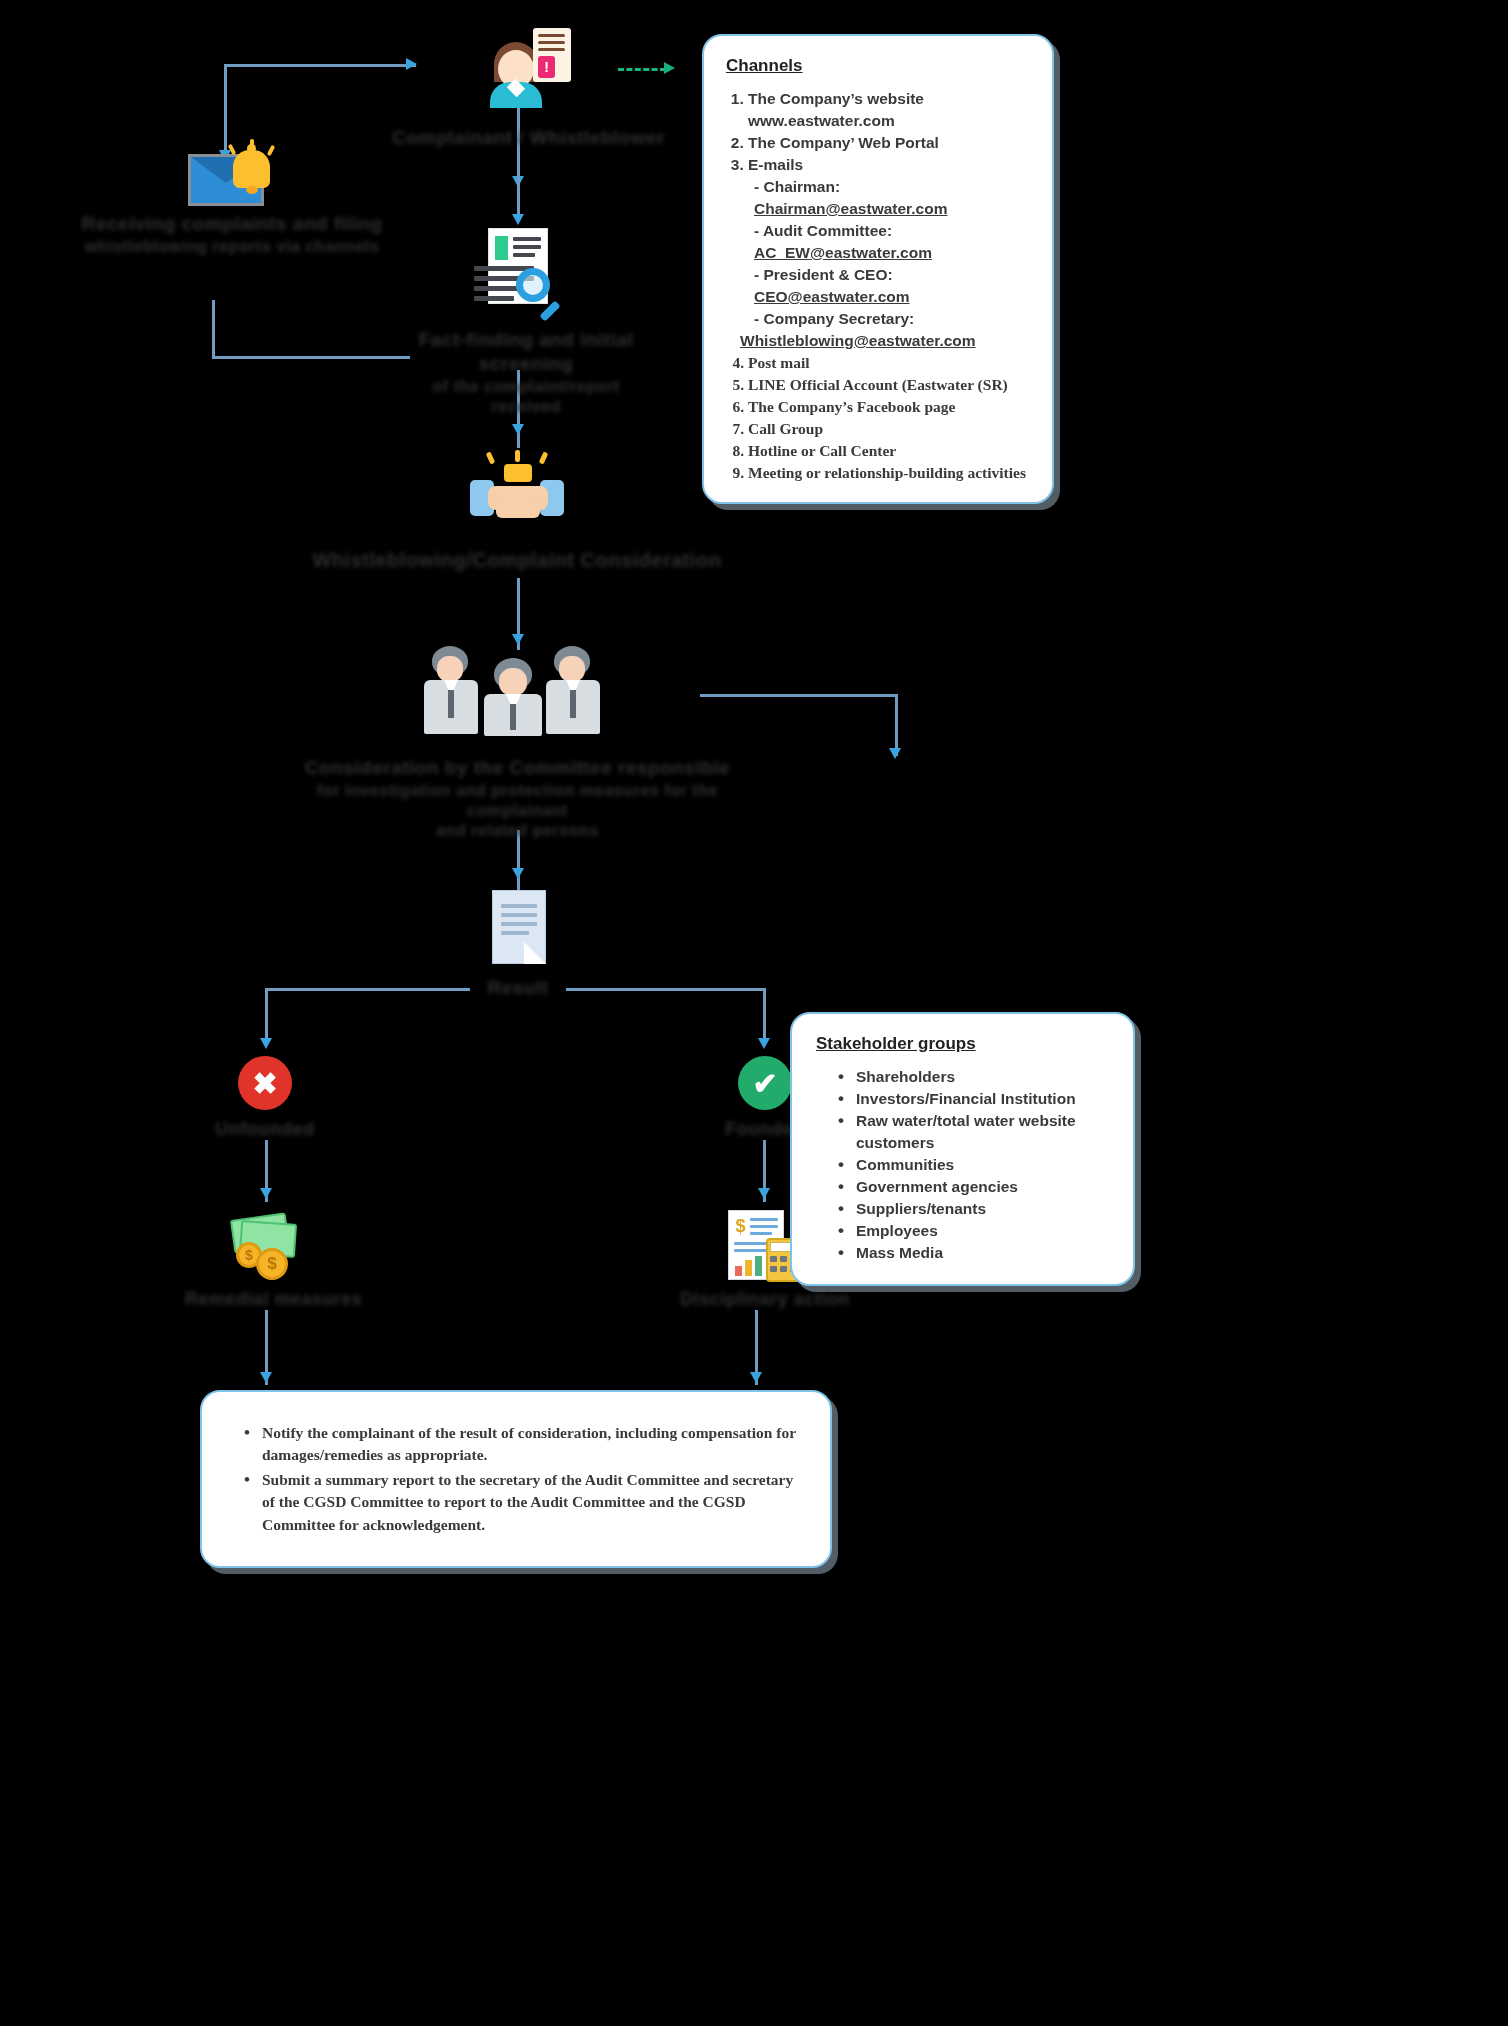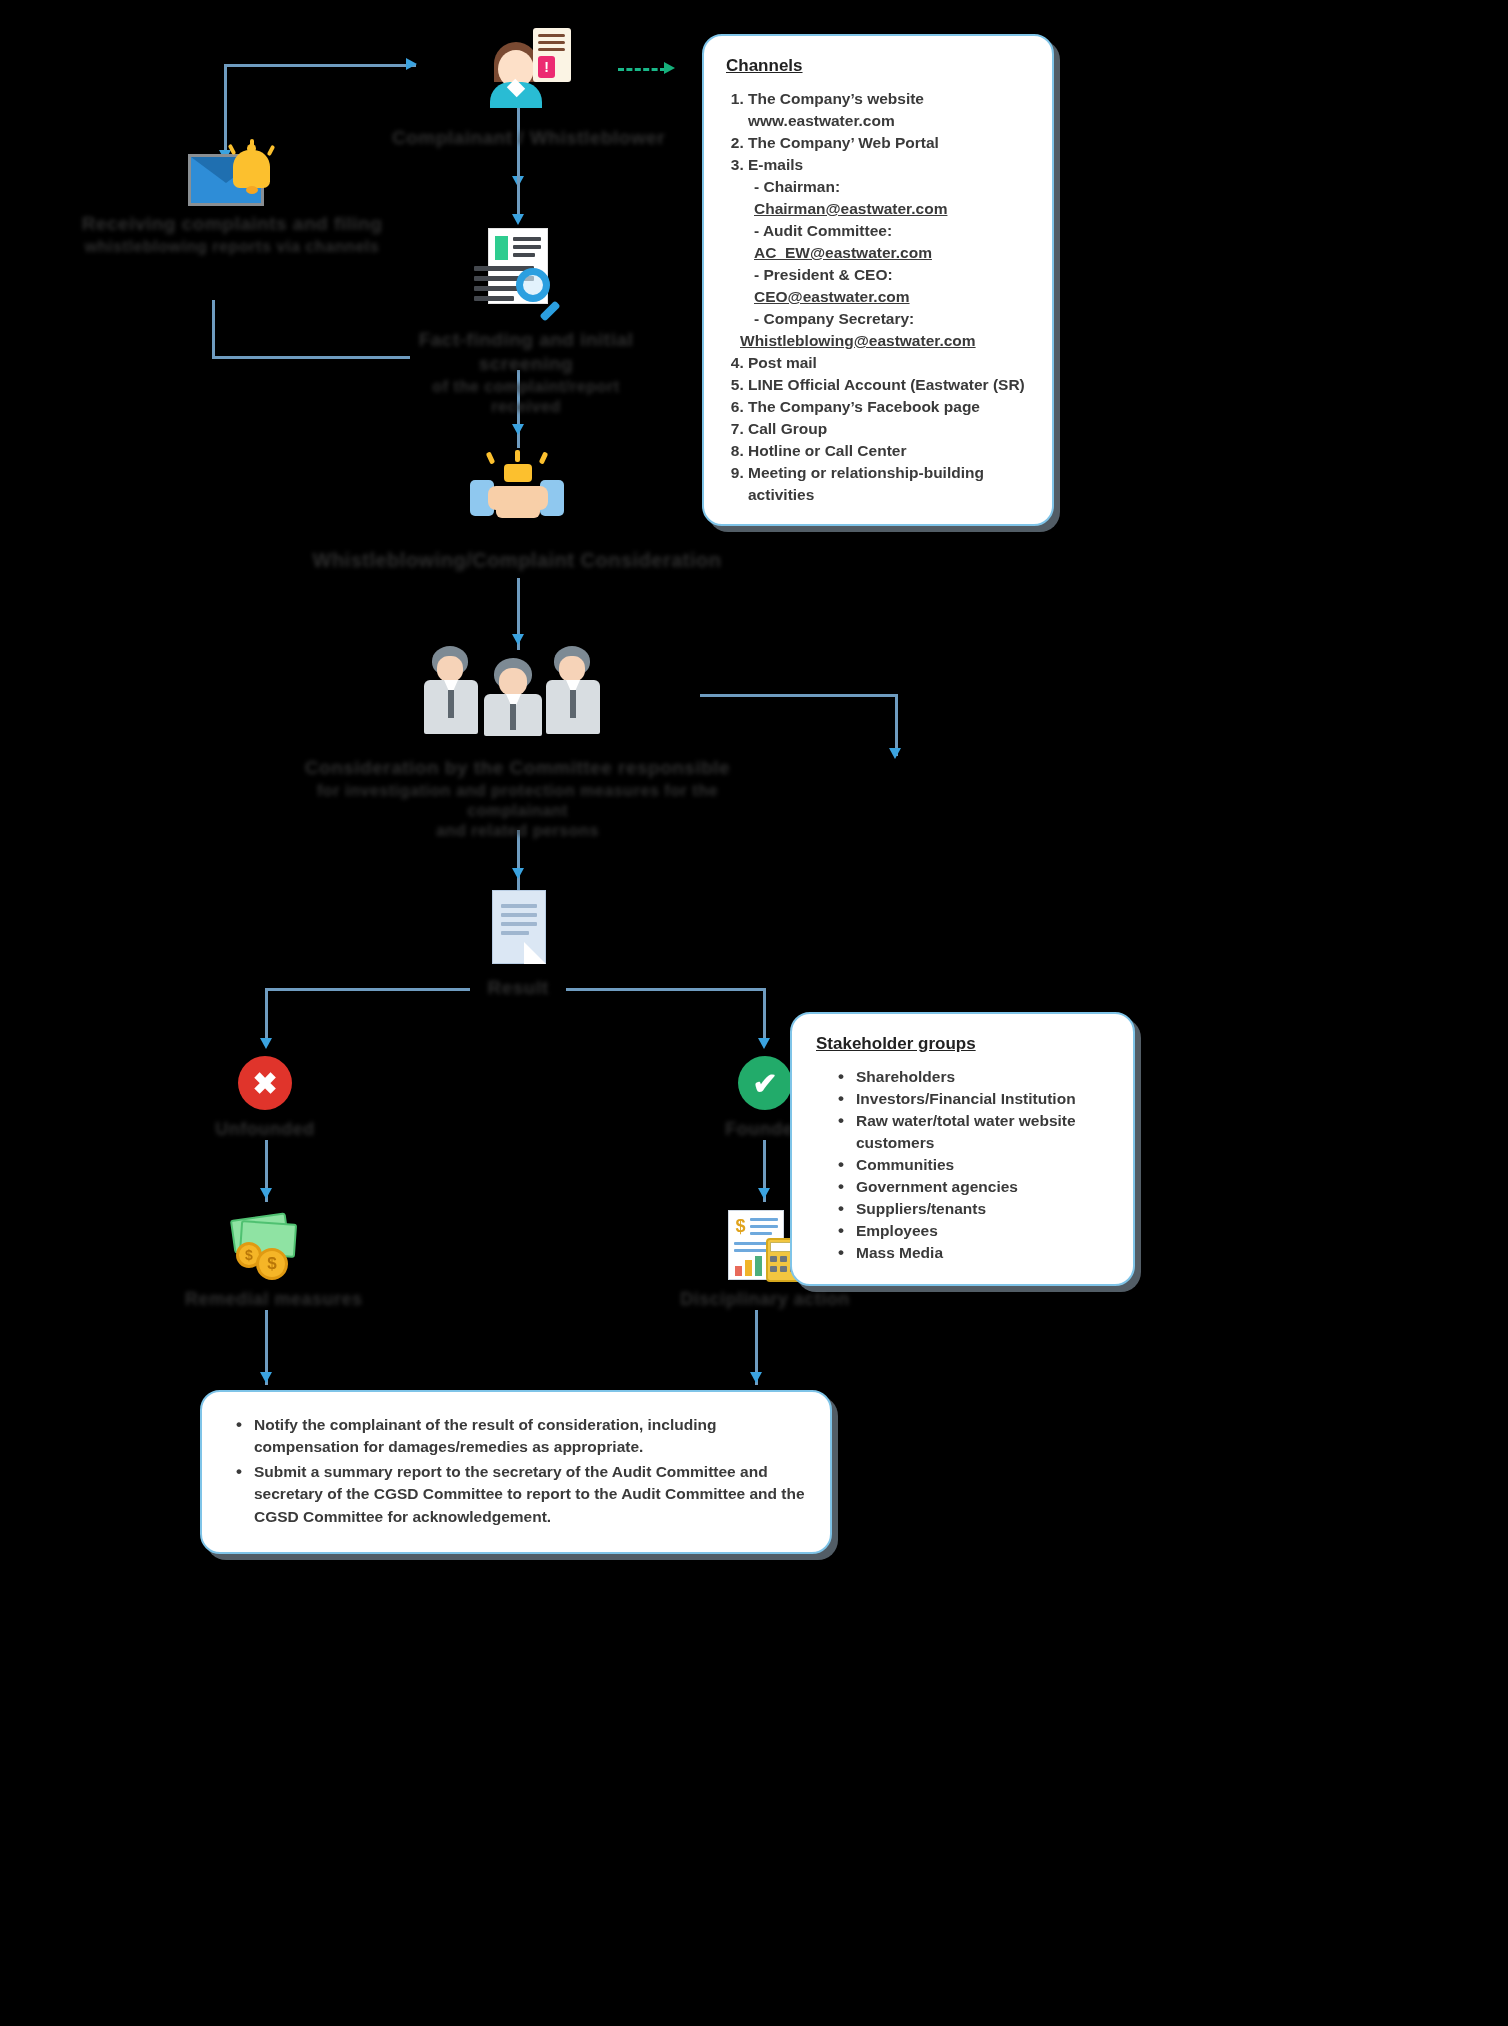--- a/index.html
+++ b/index.html
@@ -103,21 +103,21 @@
   }
   .plain-ul { list-style: none; padding-left: 4px; }
   .plain-ul li { position: relative; padding-left: 18px; }
   .plain-ul li:before {
     content: "\2022";
     position: absolute; left: 0; top: -1px;
     font-size: 17px;
   }
 
   
-  .bottom-box ul { list-style: none; padding-left: 2px; margin: 0; }
+  .bottom-box ul { list-style: none; padding-left: 2px; margin: 8px; font-family: Liberation Serif, serif; }
   .bottom-box li {
     position: relative;
     padding-left: 20px;
     font-size: 15.5px;
     font-weight: bold;
     color: #3a3a3a;
     line-height: 1.45;
     margin-bottom: 2px;
   }
   .bottom-box li:before {
@@ -407,21 +407,21 @@
     <div class="sub-line" style="margin-left:14px;">
       <span>- Audit Committee: </span><span class="mail">AC_EW@eastwater.com</span>
     </div>
     <div class="sub-line" style="margin-left:14px;">
       <span>- President &amp; CEO: </span><span class="mail">CEO@eastwater.com</span>
     </div>
     <div class="sub-line" style="margin-left:14px;">- Company Secretary:</div>
     <div class="sub-line" style="margin-left:0px;">
       <span class="mail">Whistleblowing@eastwater.com</span>
     </div>
-    <ol start="4" style="margin-top:0px;">
+    <ol start="4" style="margin-top:0px;font-family:Liberation Serif, serif;">
       <li>Post mail</li>
       <li>LINE Official Account (Eastwater (SR)</li>
       <li>The Company’s Facebook page</li>
       <li>Call Group</li>
       <li>Hotline or Call Center</li>
       <li>Meeting or relationship-building activities</li>
     </ol>
   </div>
 
   <div class="callout" style="left:790px; top:1012px; width:345px; padding:20px 20px 20px 24px;">

